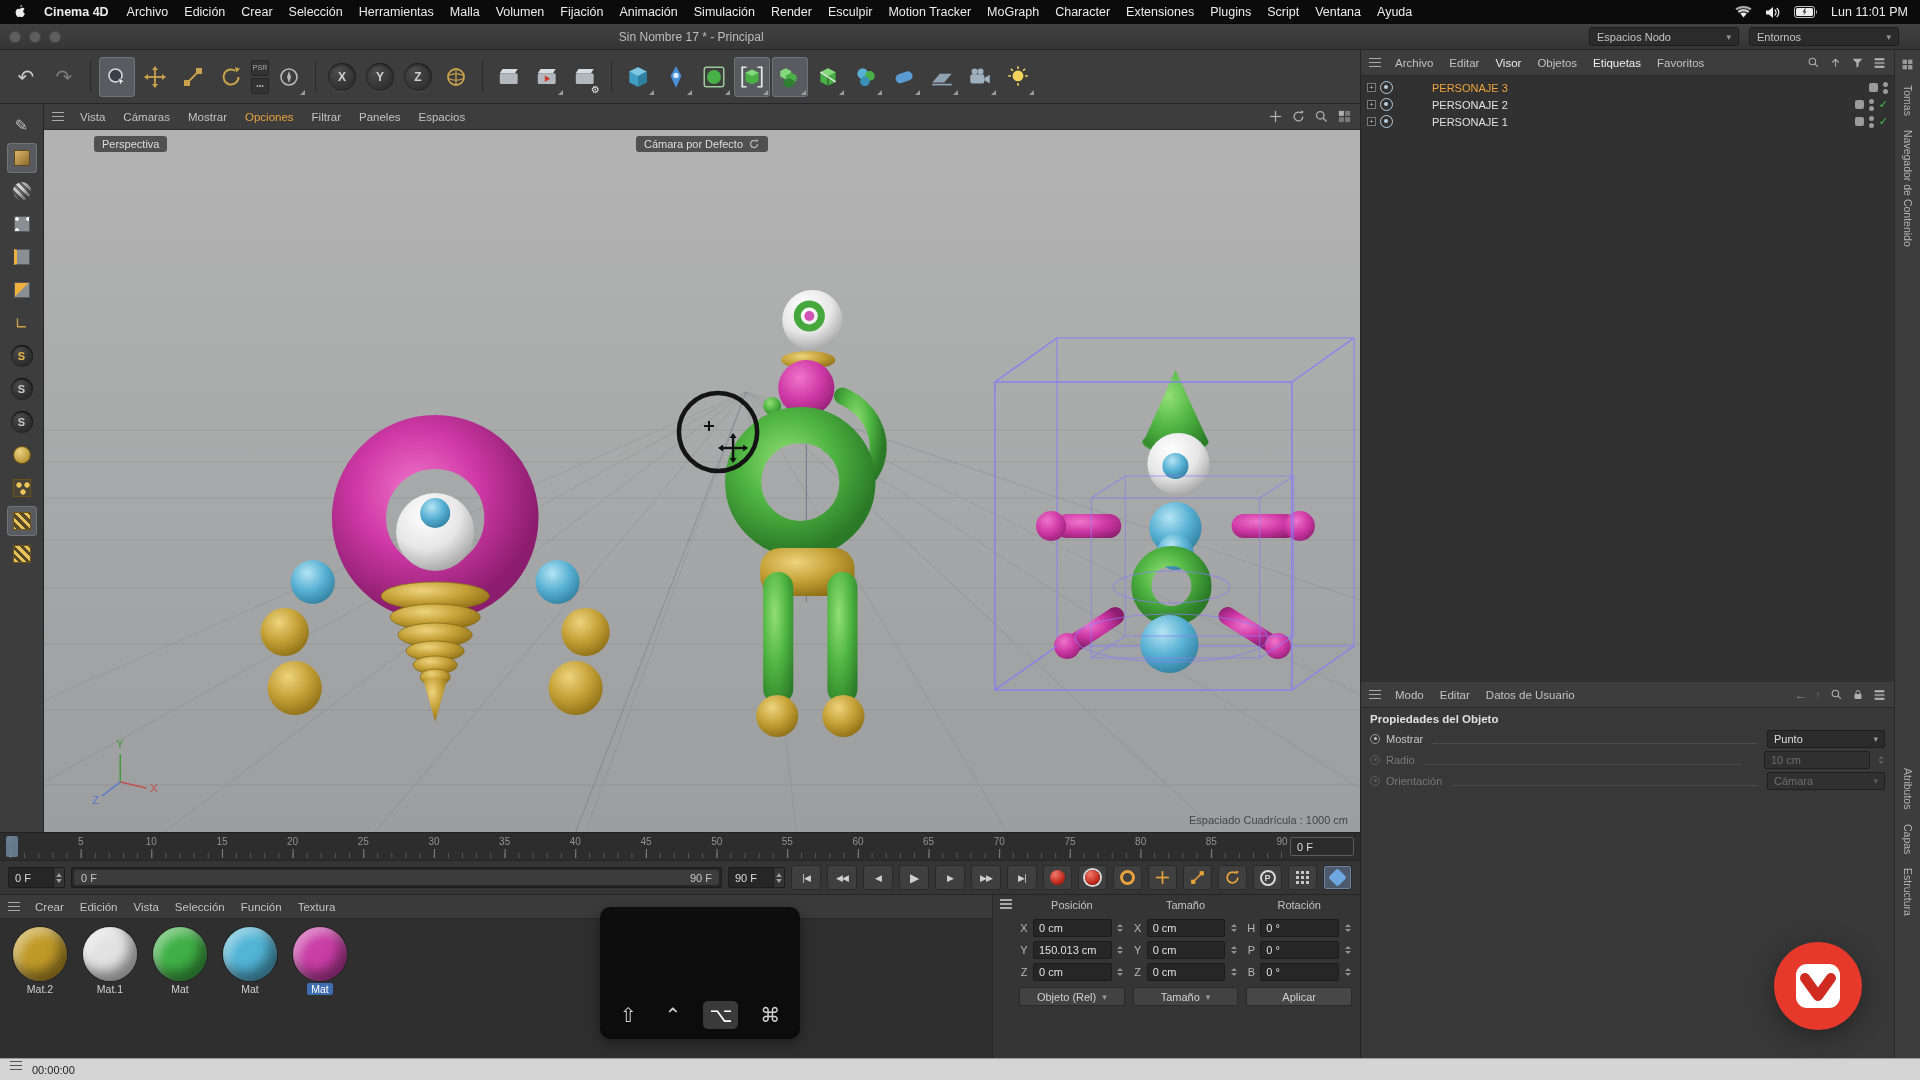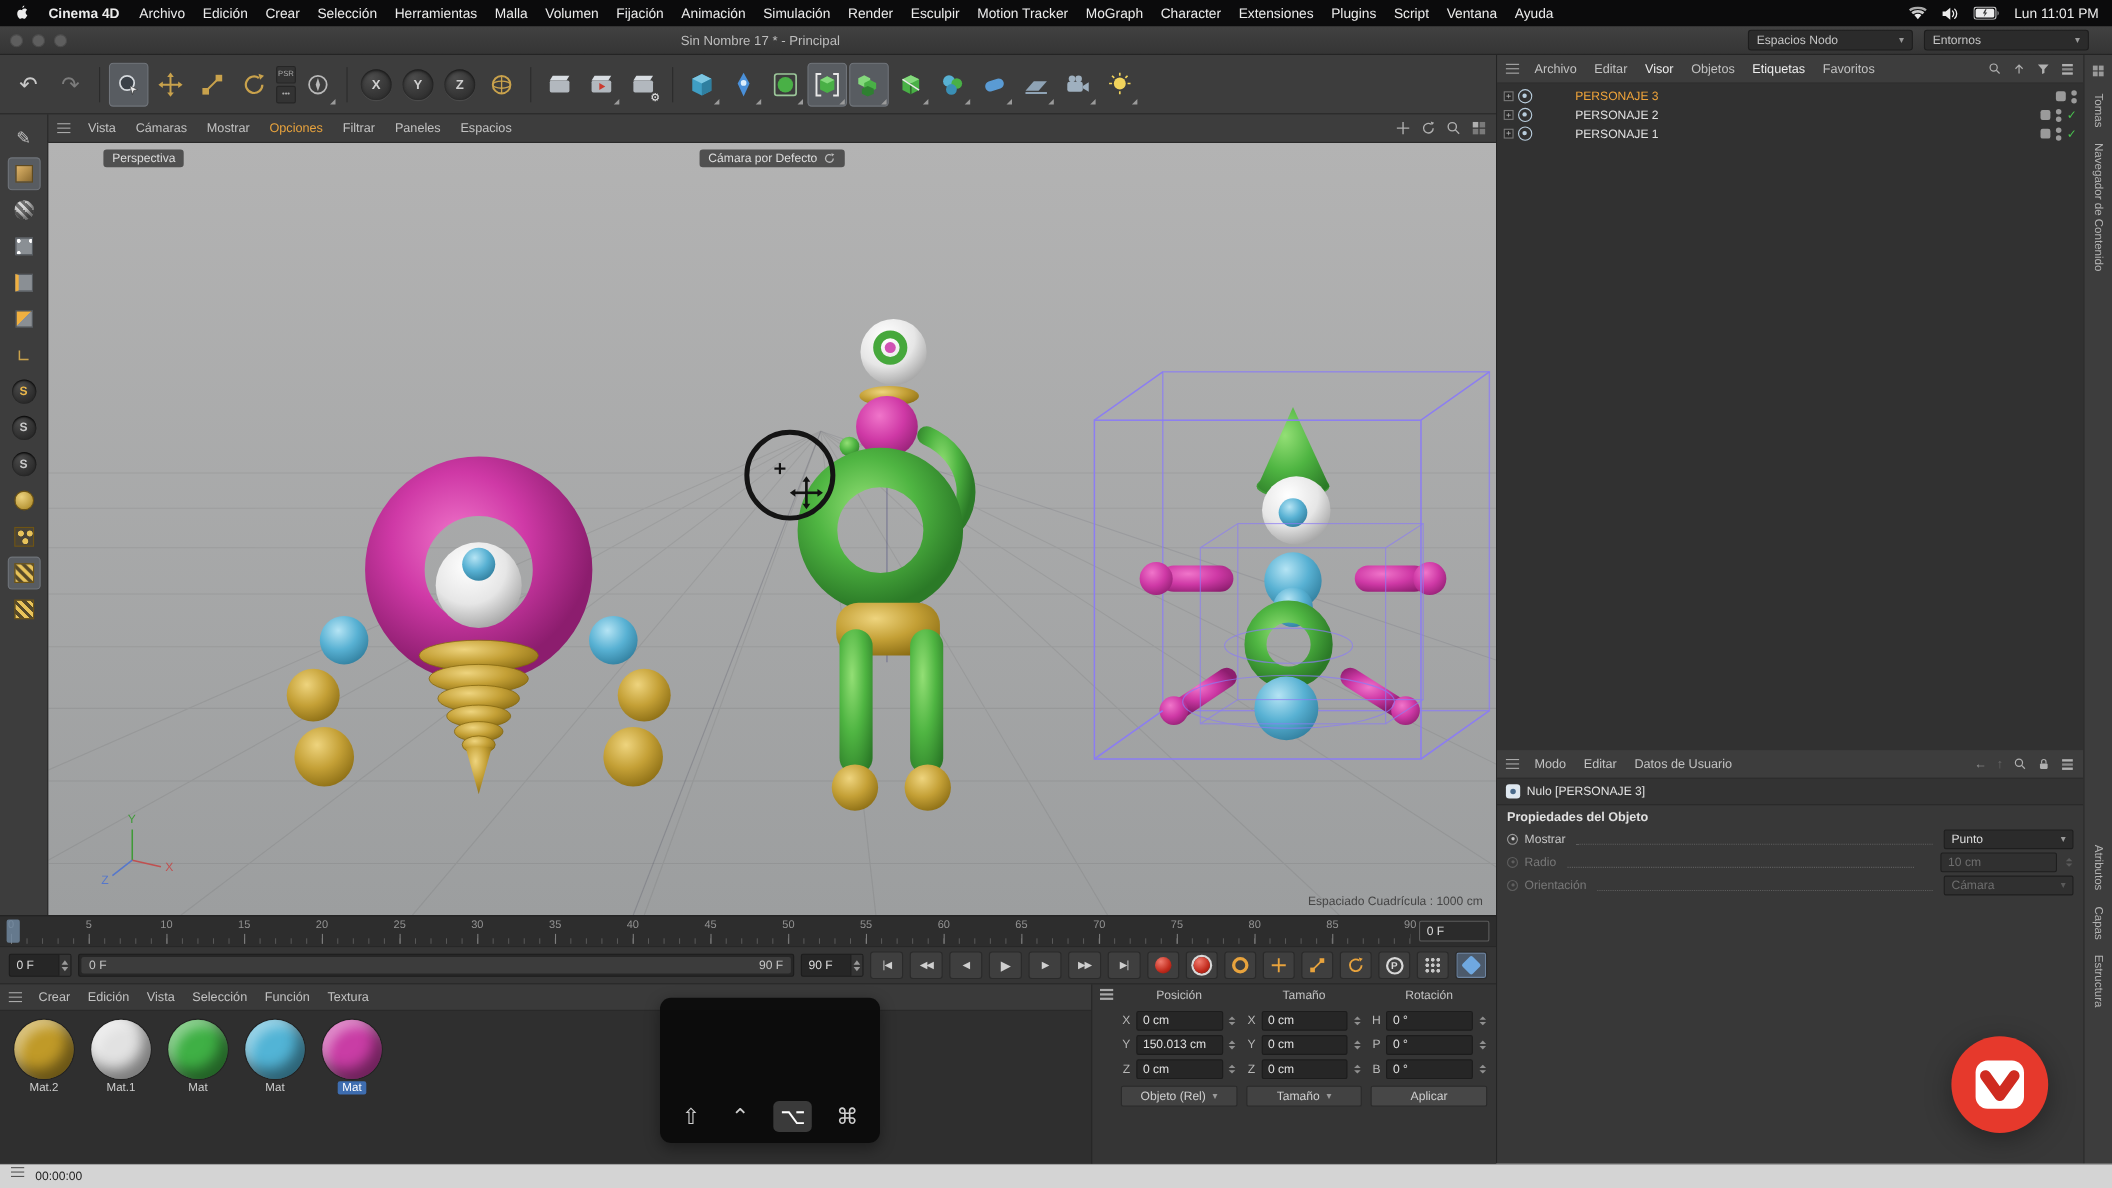--- a/index.html
+++ b/index.html
@@ -1023,24 +1023,20 @@
                   <rect x="5" y="11" width="14" height="10" rx="2" fill="#b0b0b0"></rect>
                   <path d="M8 11V8a4 4 0 0 1 8 0v3" fill="none" stroke="#b0b0b0" stroke-width="2"></path>
                 </svg>
               <svg width="13" height="13" viewBox="0 0 24 24">
                   <rect x="3" y="4" width="18" height="4" fill="#b0b0b0"></rect>
                   <rect x="3" y="11" width="18" height="4" fill="#8a8a8a"></rect>
                   <rect x="3" y="18" width="18" height="4" fill="#b0b0b0"></rect>
                 </svg>
             </div>
           </div>
-          <div class="attrtitle">
-            <span class="nullicon"></span>
-            <span class="attitle-text">Nulo [PERSONAJE 3]</span>
-          </div>
           <div class="asection">Propiedades del Objeto</div>
           <div class="arow">
             <span class="aradio"></span>
             <span class="alabel">Mostrar</span>
               <span class="lead"></span>
             <div class="add">
                 <span>Punto</span>
                 <span class="cr">▾</span>
               </div>
           </div>

